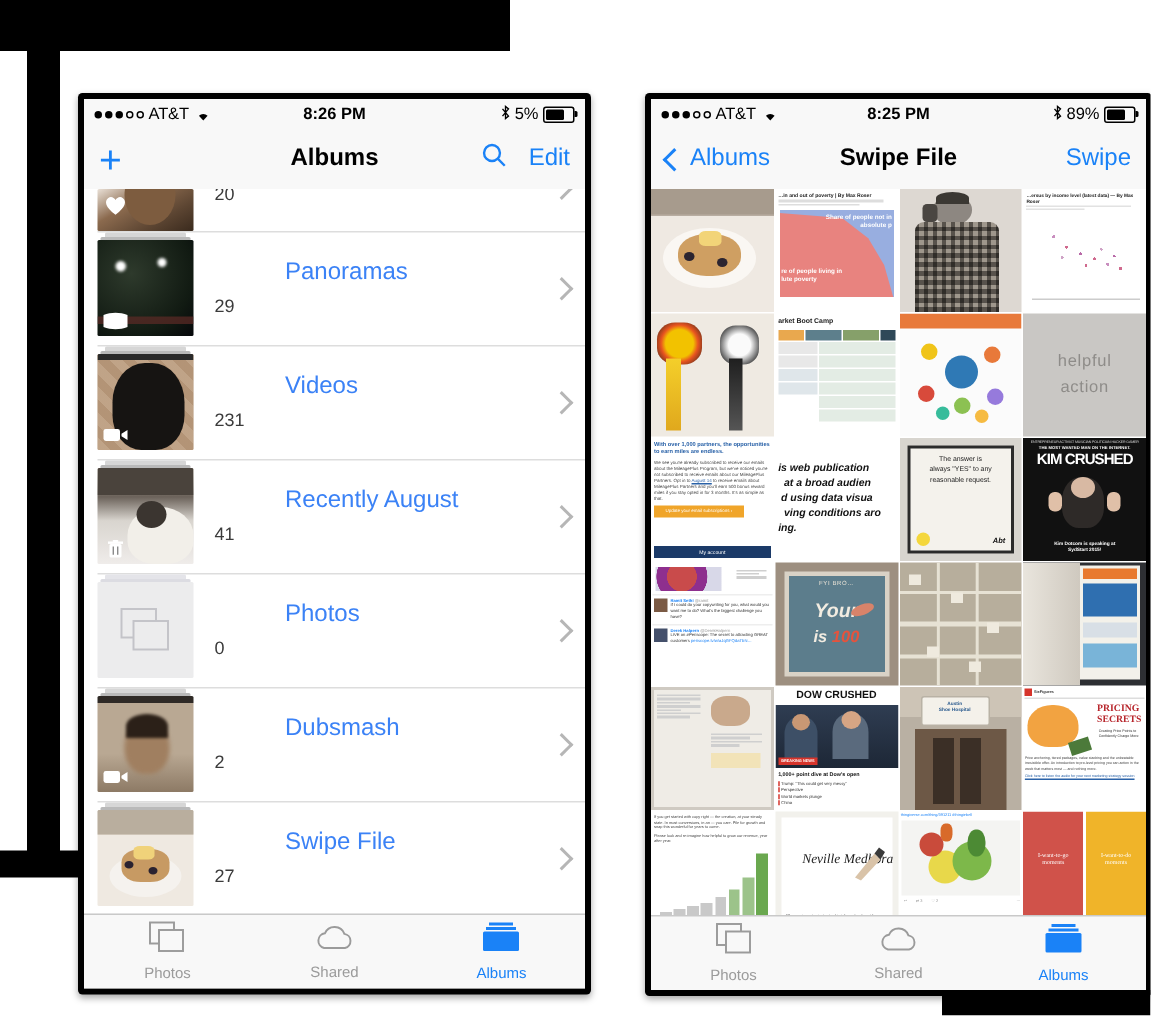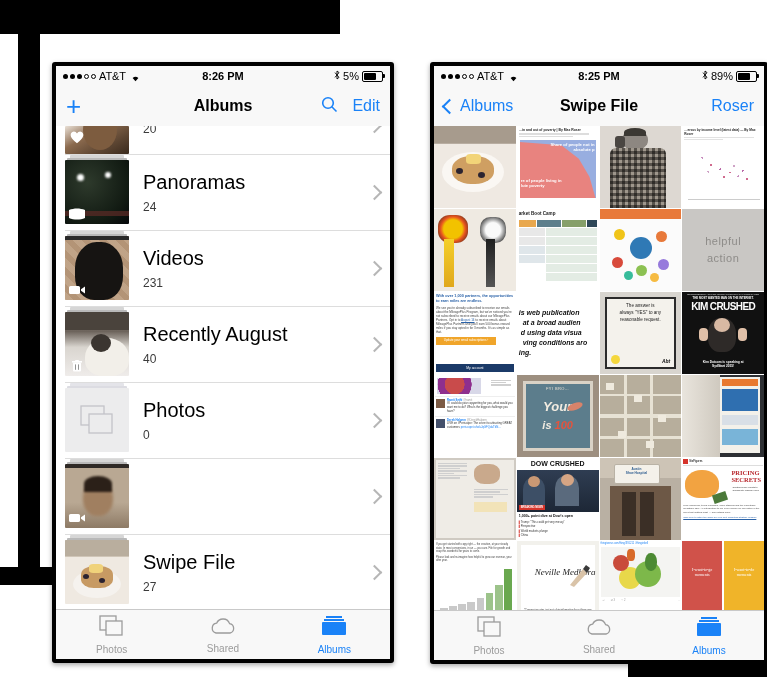--- a/index.html
+++ b/index.html
@@ -55,21 +55,21 @@
   .row{display:flex;align-items:center;height:76px;position:relative;padding-left:9px;}
   .row + .row::before{content:"";position:absolute;left:9px;right:0;top:0;height:1px;background:#ddd;}
   .thumbstack{position:relative;width:64px;height:64px;flex:0 0 64px;}
   .thumbstack .sheet{position:absolute;border-radius:1px;}
   .sheet.s2{left:5px;right:5px;top:-5px;height:5px;background:#d6d6d6;}
   .sheet.s1{left:2px;right:2px;top:-2px;height:3px;background:#b9b9b9;}
   .thumb{position:absolute;inset:0;overflow:hidden;border-radius:1px;}
   .badge{position:absolute;left:3px;bottom:3px;width:18px;height:14px;
          display:flex;align-items:center;justify-content:center;}
   .rowtext{margin-left:14px;display:flex;flex-direction:column;justify-content:center;gap:6px;}
-  .rowtitle{font-size:20px;color:#000000;}
+  .rowtitle{font-size:16px;color:#3b82f6;margin-left:47px;}
   .rowcount{font-size:12px;color:#3b3b3b;}
   .chev{margin-left:auto;margin-right:10px;width:9px;height:9px;border-top:2px solid #b6b6b6;
         border-right:2px solid #b6b6b6;transform:rotate(45deg);}
 
   
   .tabbar{position:absolute;left:0;right:0;bottom:0;height:49px;background:#f8f8f8;
           border-top:1px solid #c9c9c9;display:flex;}
   .tab{flex:1;display:flex;flex-direction:column;align-items:center;justify-content:center;gap:3px;}
   .tab .lbl{font-size:10px;color:#9b9b9b;}
   .tab.active .lbl{color:#1a82f7;}
@@ -170,21 +170,21 @@
               <div style="position:absolute;left:0;right:0;bottom:8px;height:5px;background:#5e2b26;opacity:.7;"></div>
               <div class="badge">
                 <svg width="18" height="12" viewBox="0 0 18 12">
                     <path d="M1 2 C6 0 12 0 17 2 L17 10 C12 12 6 12 1 10 Z" fill="#fff"></path>
                   </svg>
               </div>
             </div>
           </div>
           <div class="rowtext">
             <span class="rowtitle">Panoramas</span>
-            <span class="rowcount">24</span>
+            <span class="rowcount">29</span>
           </div>
           <div class="chev"></div>
         </div>
 
         <div class="row">
           <div class="thumbstack">
             <div class="sheet s2"></div>
               <div class="sheet s1"></div>
             <div class="thumb" style="background:#b79a7e;">
               <div style="position:absolute;inset:0;background:repeating-linear-gradient(45deg,#c7ab8f 0 6px,#b08f70 6px 12px);opacity:.55;"></div>
@@ -219,21 +219,21 @@
                     <rect x="2" y="2" width="10" height="1.6" fill="#fff"></rect>
                     <rect x="5.2" y="1" width="3.6" height="1.4" fill="#fff"></rect>
                     <line x1="5.5" y1="5.4" x2="5.5" y2="10.8" stroke="#777" stroke-width="0.8"></line>
                     <line x1="8.5" y1="5.4" x2="8.5" y2="10.8" stroke="#777" stroke-width="0.8"></line>
                   </svg>
               </div>
             </div>
           </div>
           <div class="rowtext">
             <span class="rowtitle">Recently August</span>
-            <span class="rowcount">40</span>
+            <span class="rowcount">41</span>
           </div>
           <div class="chev"></div>
         </div>
 
         <div class="row">
           <div class="thumbstack">
             <div class="sheet s2" style="background:#e4e4e9"></div>
               <div class="sheet s1" style="background:#dcdce2"></div>
             <div class="thumb" style="background:#ececed;display:flex;align-items:center;justify-content:center;">
               <svg width="34" height="30" viewBox="0 0 34 30">
@@ -257,20 +257,24 @@
               <div style="position:absolute;left:18px;top:16px;width:30px;height:36px;border-radius:50% 50% 45% 45%;background:#a07f60;filter:blur(1.4px);"></div>
               <div style="position:absolute;left:19px;top:12px;width:28px;height:16px;border-radius:50% 50% 0 0;background:#2b2018;filter:blur(1.2px);"></div>
               <div class="badge">
                 <svg width="18" height="12" viewBox="0 0 18 12">
                     <rect x="1" y="2" width="11" height="8" rx="1.6" fill="#fff"></rect>
                     <path d="M13 5.2 L17 2.6 V9.4 L13 6.8 Z" fill="#fff"></path>
                   </svg>
               </div>
             </div>
           </div>
+          <div class="rowtext">
+            <span class="rowtitle">Dubsmash</span>
+            <span class="rowcount">2</span>
+          </div>
           <div class="chev"></div>
         </div>
 
         <div class="row">
           <div class="thumbstack">
             <div class="sheet s2"></div>
               <div class="sheet s1"></div>
             <div class="thumb" style="background:linear-gradient(180deg,#cfc5b7 0 26%,#efe9e1 26% 100%);">
               <div style="position:absolute;left:0;right:0;top:0;height:16px;background:#b9ae9e;"></div>
               <div style="position:absolute;left:8px;top:30px;width:48px;height:28px;border-radius:50%;background:#f5f2ee;"></div>
@@ -353,21 +357,21 @@
         </div>
       </div>
 
       <div class="navbar">
         <span class="nav-btn">
           <i class="back-chev"></i>
           <span>Albums</span>
         </span>
         <span class="nav-title">Swipe File</span>
         <span class="nav-right">
-          <span class="nav-btn">Roser</span>
+          <span class="nav-btn">Swipe</span>
         </span>
       </div>
 
       <div class="grid">
 
         <div class="cell" style="background:#8a7a6a">
           <div class="inner" style="padding:0;background:linear-gradient(180deg,#b8ada1 0 22%,#efe9e2 22% 100%)">
             <div style="position:absolute;left:0;right:0;top:0;height:17px;background:#a79b8d"></div>
             <div style="position:absolute;left:8px;top:26px;width:62px;height:40px;border-radius:50%;background:#faf7f3"></div>
             <div style="position:absolute;left:18px;top:30px;width:42px;height:28px;border-radius:45%;background:#cf9f62"></div>

